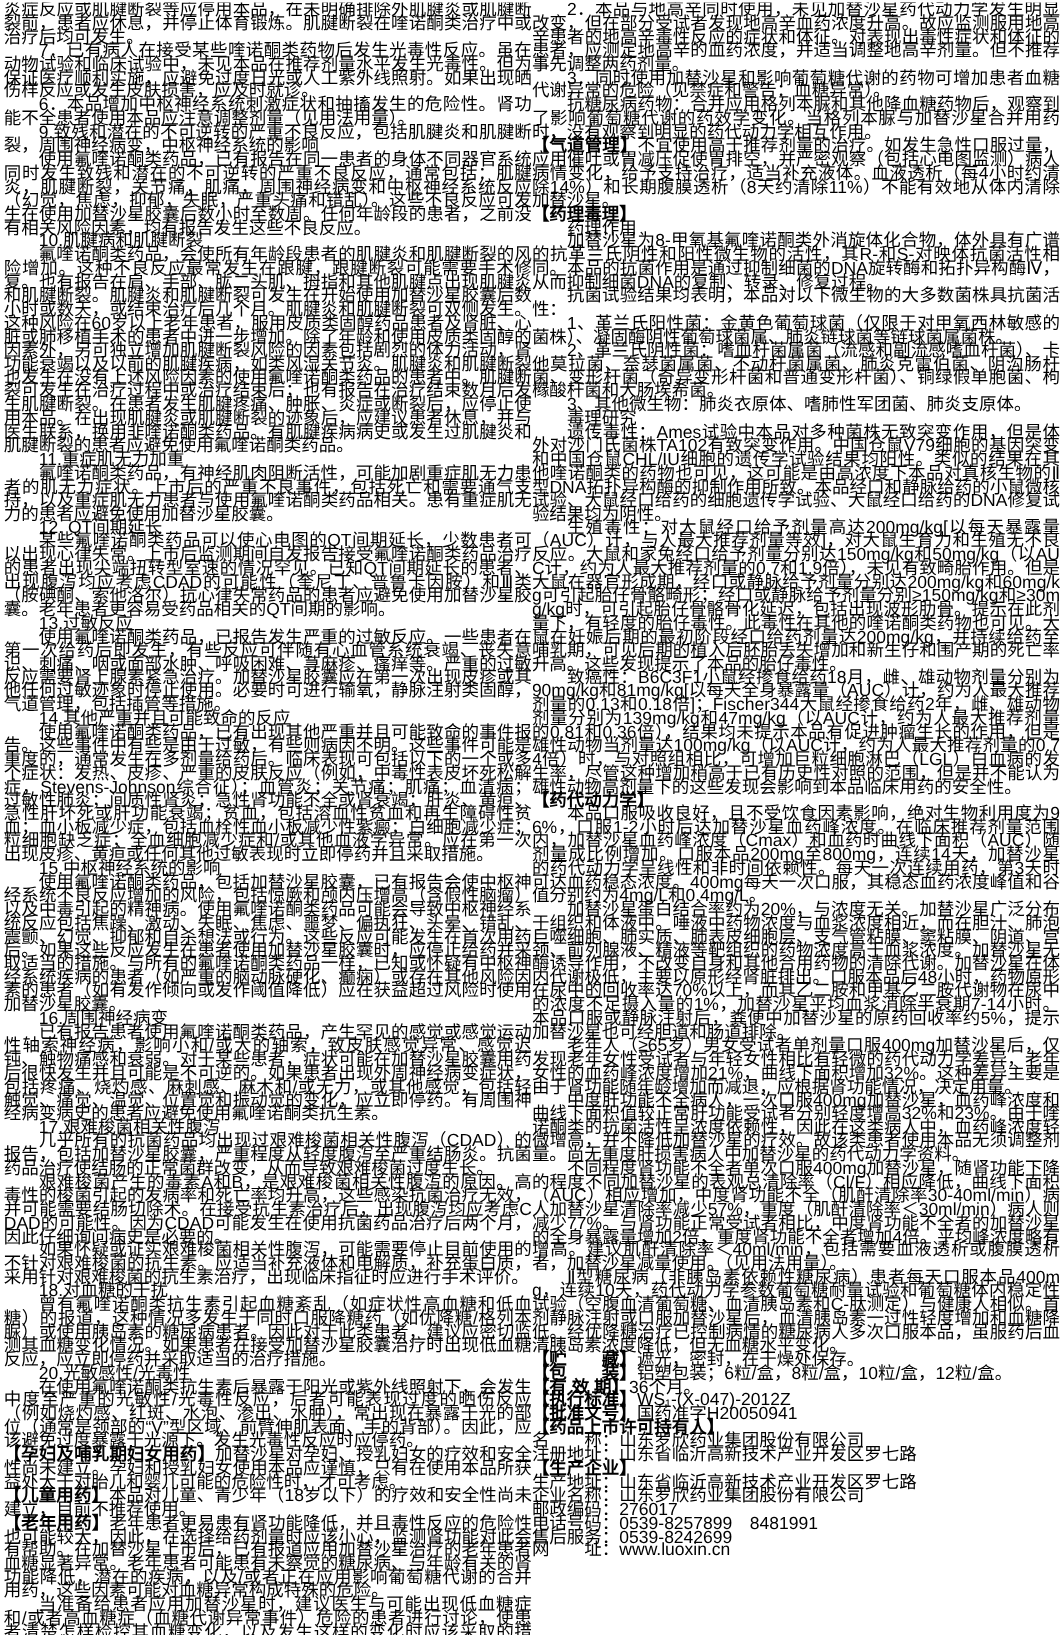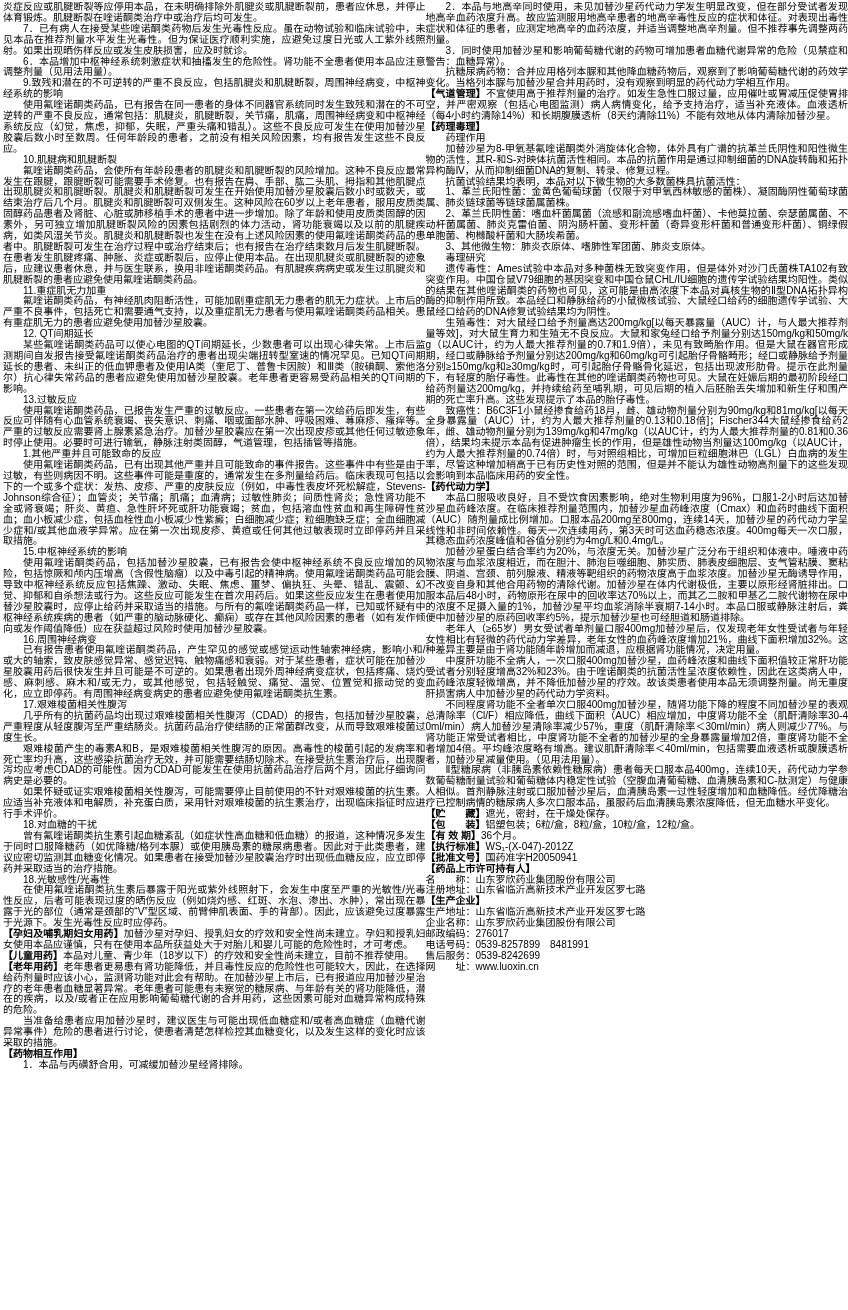--- a/index.html
+++ b/index.html
@@ -5,21 +5,21 @@
   html, body { margin: 0; padding: 0; background: #ffffff; }
   .page {
     width: 848px;
     height: 1310px;
     box-sizing: border-box;
     padding: 2px 0 2px 3px;
     display: flex;
     background: #ffffff;
     color: #000000;
     font-family: "Liberation Sans", "DejaVu Sans", sans-serif;
-    font-size: 10px;
+    font-size: 14px;
     line-height: 10.9px;
     overflow: hidden;
   }
   .col {
     flex: 1 1 50%;
     min-width: 0;
     overflow: hidden;
   }
   p.block {
     margin: 0;
@@ -38,36 +38,36 @@
       <p class="block"><span>炎症反应或肌腱断裂等应停用本品，在未明确排除外肌腱炎或肌腱断裂前，患者应休息，并停止体育锻炼。肌腱断裂在喹诺酮类治疗中或治疗后均可发生。</span></p>
       <p class="block indent"><span>7．已有病人在接受某些喹诺酮类药物后发生光毒性反应。虽在动物试验和临床试验中，未见本品在推荐剂量水平发生光毒性。但为保证医疗顺利实施，应避免过度日光或人工紫外线照射。如果出现晒伤样反应或发生皮肤损害，应及时就诊。</span></p>
       <p class="block indent"><span>6．本品增加中枢神经系统刺激症状和抽搐发生的危险性。肾功能不全患者使用本品应注意调整剂量（见用法用量）。</span></p>
       <p class="block indent"><span>9.致残和潜在的不可逆转的严重不良反应，包括肌腱炎和肌腱断裂，周围神经病变，中枢神经系统的影响</span></p>
       <p class="block indent"><span>使用氟喹诺酮类药品，已有报告在同一患者的身体不同器官系统同时发生致残和潜在的不可逆转的严重不良反应，通常包括：肌腱炎，肌腱断裂，关节痛，肌痛，周围神经病变和中枢神经系统反应（幻觉，焦虑，抑郁，失眠，严重头痛和错乱）。这些不良反应可发生在使用加替沙星胶囊后数小时至数周。任何年龄段的患者，之前没有相关风险因素，均有报告发生这些不良反应。</span></p>
       <p class="block indent"><span>10.肌腱病和肌腱断裂</span></p>
       <p class="block indent"><span>氟喹诺酮类药品，会使所有年龄段患者的肌腱炎和肌腱断裂的风险增加。这种不良反应最常发生在跟腱，跟腱断裂可能需要手术修复。也有报告在肩、手部、肱二头肌、拇指和其他肌腱点出现肌腱炎和肌腱断裂。肌腱炎和肌腱断裂可发生在开始使用加替沙星胶囊后数小时或数天，或结束治疗后几个月。肌腱炎和肌腱断裂可双侧发生。这种风险在60岁以上老年患者，服用皮质类固醇药品患者及肾脏、心脏或肺移植手术的患者中进一步增加。除了年龄和使用皮质类固醇的因素外，另可独立增加肌腱断裂风险的因素包括剧烈的体力活动，肾功能衰竭以及以前的肌腱疾病，如类风湿关节炎。肌腱炎和肌腱断裂也发生在没有上述风险因素的使用氟喹诺酮类药品的患者中。肌腱断裂可发生在治疗过程中或治疗结束后；也有报告在治疗结束数月后发生肌腱断裂。在患者发生肌腱疼痛、肿胀、炎症或断裂后，应停止使用本品。在出现肌腱炎或肌腱断裂的迹象后，应建议患者休息，并与医生联系，换用非喹诺酮类药品。有肌腱疾病病史或发生过肌腱炎和肌腱断裂的患者应避免使用氟喹诺酮类药品。</span></p>
       <p class="block indent"><span>11.重症肌无力加重</span></p>
       <p class="block indent"><span>氟喹诺酮类药品，有神经肌肉阻断活性，可能加剧重症肌无力患者的肌无力症状。上市后的严重不良事件，包括死亡和需要通气支持，以及重症肌无力患者与使用氟喹诺酮类药品相关。患有重症肌无力的患者应避免使用加替沙星胶囊。</span></p>
       <p class="block indent"><span>12. QT间期延长</span></p>
-      <p class="block indent"><span>某些氟喹诺酮类药品可以使心电图的QT间期延长，少数患者可以出现心律失常。上市后监测期间自发报告接受氟喹诺酮类药品治疗的患者出现尖端扭转型室速的情况罕见。已知QT间期延长的患者、未纠正的低血钾患者及使用IA类（奎尼丁、普鲁卡因胺）和Ⅲ类（胺碘酮、索他洛尔）抗心律失常药品的患者应避免使用加替沙星胶囊。老年患者更容易受药品相关的QT间期的影响。</span></p>
+      <p class="block indent"><span>某些氟喹诺酮类药品可以使心电图的QT间期延长，少数患者可以出现心律失常。上市后监测期间自发报告接受氟喹诺酮类药品治疗的患者出现尖端扭转型室速的情况罕见。已知QT间期延长的患者、出现腹泻均应考虑CDAD的可能性（奎尼丁、普鲁卡因胺）和Ⅲ类（胺碘酮、索他洛尔）抗心律失常药品的患者应避免使用加替沙星胶囊。老年患者更容易受药品相关的QT间期的影响。</span></p>
       <p class="block indent"><span>13.过敏反应</span></p>
       <p class="block indent"><span>使用氟喹诺酮类药品，已报告发生严重的过敏反应。一些患者在第一次给药后即发生，有些反应可伴随有心血管系统衰竭、丧失意识、刺痛、咽或面部水肿、呼吸困难、荨麻疹、瘙痒等。严重的过敏反应需要肾上腺素紧急治疗。加替沙星胶囊应在第一次出现皮疹或其他任何过敏迹象时停止使用。必要时可进行输氧，静脉注射类固醇，气道管理，包括插管等措施。</span></p>
-      <p class="block indent"><span>1.其他严重并且可能致命的反应</span></p>
+      <p class="block indent"><span>14.其他严重并且可能致命的反应</span></p>
       <p class="block indent"><span>使用氟喹诺酮类药品，已有出现其他严重并且可能致命的事件报告。这些事件中有些是由于过敏，有些则病因不明。这些事件可能是重度的，通常发生在多剂量给药后。临床表现可包括以下的一个或多个症状：发热、皮疹、严重的皮肤反应（例如，中毒性表皮坏死松解症，Stevens-Johnson综合征）；血管炎；关节痛；肌痛；血清病；过敏性肺炎；间质性肾炎；急性肾功能不全或肾衰竭；肝炎、黄疸、急性肝坏死或肝功能衰竭；贫血，包括溶血性贫血和再生障碍性贫血；血小板减少症，包括血栓性血小板减少性紫癜；白细胞减少症；粒细胞缺乏症；全血细胞减少症和/或其他血液学异常。应在第一次出现皮疹、黄疸或任何其他过敏表现时立即停药并且采取措施。</span></p>
       <p class="block indent"><span>15.中枢神经系统的影响</span></p>
       <p class="block indent"><span>使用氟喹诺酮类药品，包括加替沙星胶囊，已有报告会使中枢神经系统不良反应增加的风险，包括惊厥和颅内压增高（含假性脑瘤）以及中毒引起的精神病。使用氟喹诺酮类药品可能会导致中枢神经系统反应包括焦躁、激动、失眠、焦虑、噩梦、偏执狂、头晕、错乱、震颤、幻觉、抑郁和自杀想法或行为。这些反应可能发生在首次用药后。如果这些反应发生在患者使用加替沙星胶囊时，应停止给药并采取适当的措施。与所有的氟喹诺酮类药品一样，已知或怀疑有中枢神经系统疾病的患者（如严重的脑动脉硬化、癫痫）或存在其他风险因素的患者（如有发作倾向或发作阈值降低）应在获益超过风险时使用加替沙星胶囊。</span></p>
       <p class="block indent"><span>16.周围神经病变</span></p>
       <p class="block indent"><span>已有报告患者使用氟喹诺酮类药品，产生罕见的感觉或感觉运动性轴索神经病，影响小和/或大的轴索，致皮肤感觉异常、感觉迟钝、触物痛感和衰弱。对于某些患者，症状可能在加替沙星胶囊用药后很快发生并且可能是不可逆的。如果患者出现外周神经病变症状，包括疼痛、烧灼感、麻刺感、麻木和/或无力，或其他感觉，包括轻触觉、痛觉、温觉、位置觉和振动觉的变化，应立即停药。有周围神经病变病史的患者应避免使用氟喹诺酮类抗生素。</span></p>
       <p class="block indent"><span>17.艰难梭菌相关性腹泻</span></p>
       <p class="block indent"><span>几乎所有的抗菌药品均出现过艰难梭菌相关性腹泻（CDAD）的报告，包括加替沙星胶囊，严重程度从轻度腹泻至严重结肠炎。抗菌药品治疗使结肠的正常菌群改变，从而导致艰难梭菌过度生长。</span></p>
       <p class="block indent"><span>艰难梭菌产生的毒素A和B，是艰难梭菌相关性腹泻的原因。高毒性的梭菌引起的发病率和死亡率均升高，这些感染抗菌治疗无效，并可能需要结肠切除术。在接受抗生素治疗后，出现腹泻均应考虑CDAD的可能性。因为CDAD可能发生在使用抗菌药品治疗后两个月，因此仔细询问病史是必要的。</span></p>
       <p class="block indent"><span>如果怀疑或证实艰难梭菌相关性腹泻，可能需要停止目前使用的不针对艰难梭菌的抗生素。应适当补充液体和电解质，补充蛋白质，采用针对艰难梭菌的抗生素治疗，出现临床指征时应进行手术评价。</span></p>
       <p class="block indent"><span>18.对血糖的干扰</span></p>
       <p class="block indent"><span>曾有氟喹诺酮类抗生素引起血糖紊乱（如症状性高血糖和低血糖）的报道，这种情况多发生于同时口服降糖药（如优降糖/格列本脲）或使用胰岛素的糖尿病患者。因此对于此类患者，建议应密切监测其血糖变化情况。如果患者在接受加替沙星胶囊治疗时出现低血糖反应，应立即停药并采取适当的治疗措施。</span></p>
-      <p class="block indent"><span>18.光敏感性/光毒性</span></p>
+      <p class="block indent"><span>20.光敏感性/光毒性</span></p>
       <p class="block indent"><span>在使用氟喹诺酮类抗生素后暴露于阳光或紫外线照射下，会发生中度至严重的光敏性/光毒性反应，后者可能表现过度的晒伤反应（例如烧灼感、红斑、水泡、渗出、水肿），常出现在暴露于光的部位（通常是颈部的“V”型区域、前臂伸肌表面、手的背部）。因此，应该避免过度暴露于光源下。发生光毒性反应时应停药。</span></p>
       <p class="block"><b class="lbl">【孕妇及哺乳期妇女用药】</b><span>加替沙星对孕妇、授乳妇女的疗效和安全性尚未建立。孕妇和授乳妇女使用本品应谨慎，只有在使用本品所获益处大于对胎儿和婴儿可能的危险性时，才可考虑。</span></p>
       <p class="block"><b class="lbl">【儿童用药】</b><span>本品对儿童、青少年（18岁以下）的疗效和安全性尚未建立，目前不推荐使用。</span></p>
       <p class="block"><b class="lbl">【老年用药】</b><span>老年患者更易患有肾功能降低，并且毒性反应的危险性也可能较大，因此，在选择给药剂量时应该小心，监测肾功能对此会有帮助。在加替沙星上市后，已有报道应用加替沙星治疗的老年患者血糖显著异常。老年患者可能患有未察觉的糖尿病、与年龄有关的肾功能降低，潜在的疾病，以及/或者正在应用影响葡萄糖代谢的合并用药，这些因素可能对血糖异常构成特殊的危险。</span></p>
       <p class="block indent"><span>当准备给患者应用加替沙星时，建议医生与可能出现低血糖症和/或者高血糖症（血糖代谢异常事件）危险的患者进行讨论，使患者清楚怎样检控其血糖变化，以及发生这样的变化时应该采取的措施。</span></p>
       <p class="block"><b class="lbl">【药物相互作用】</b></p>
       <p class="block indent"><span>1．本品与丙磺舒合用，可减缓加替沙星经肾排除。</span></p>
     </div>
   <div class="col" id="col-right">
       <p class="block indent"><span>2．本品与地高辛同时使用，未见加替沙星药代动力学发生明显改变，但在部分受试者发现地高辛血药浓度升高。故应监测服用地高辛患者的地高辛毒性反应的症状和体征。对表现出毒性症状和体征的患者，应测定地高辛的血药浓度，并适当调整地高辛剂量。但不推荐事先调整两药剂量。</span></p>

